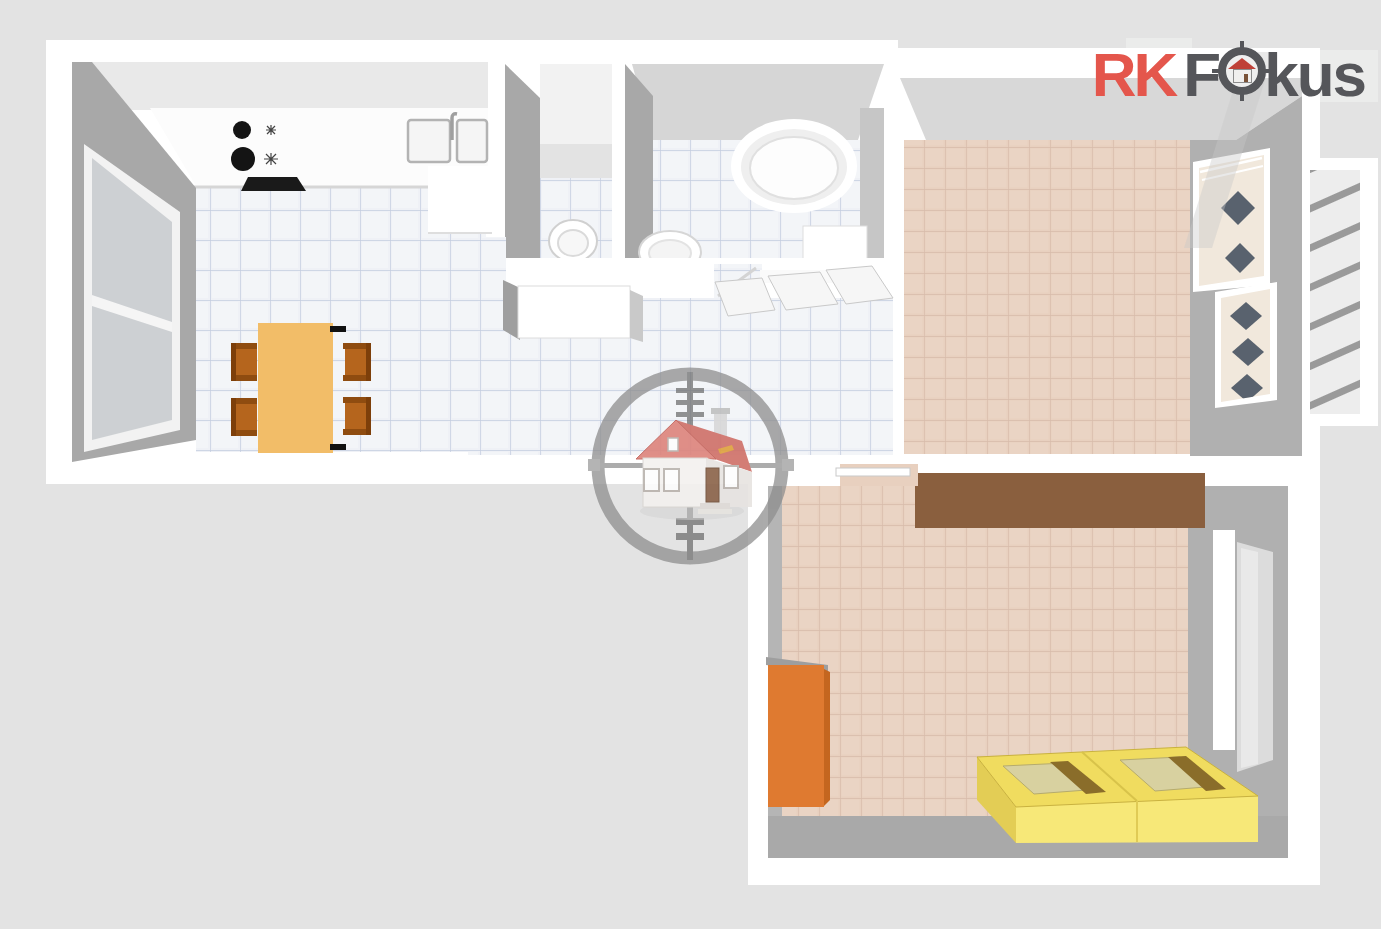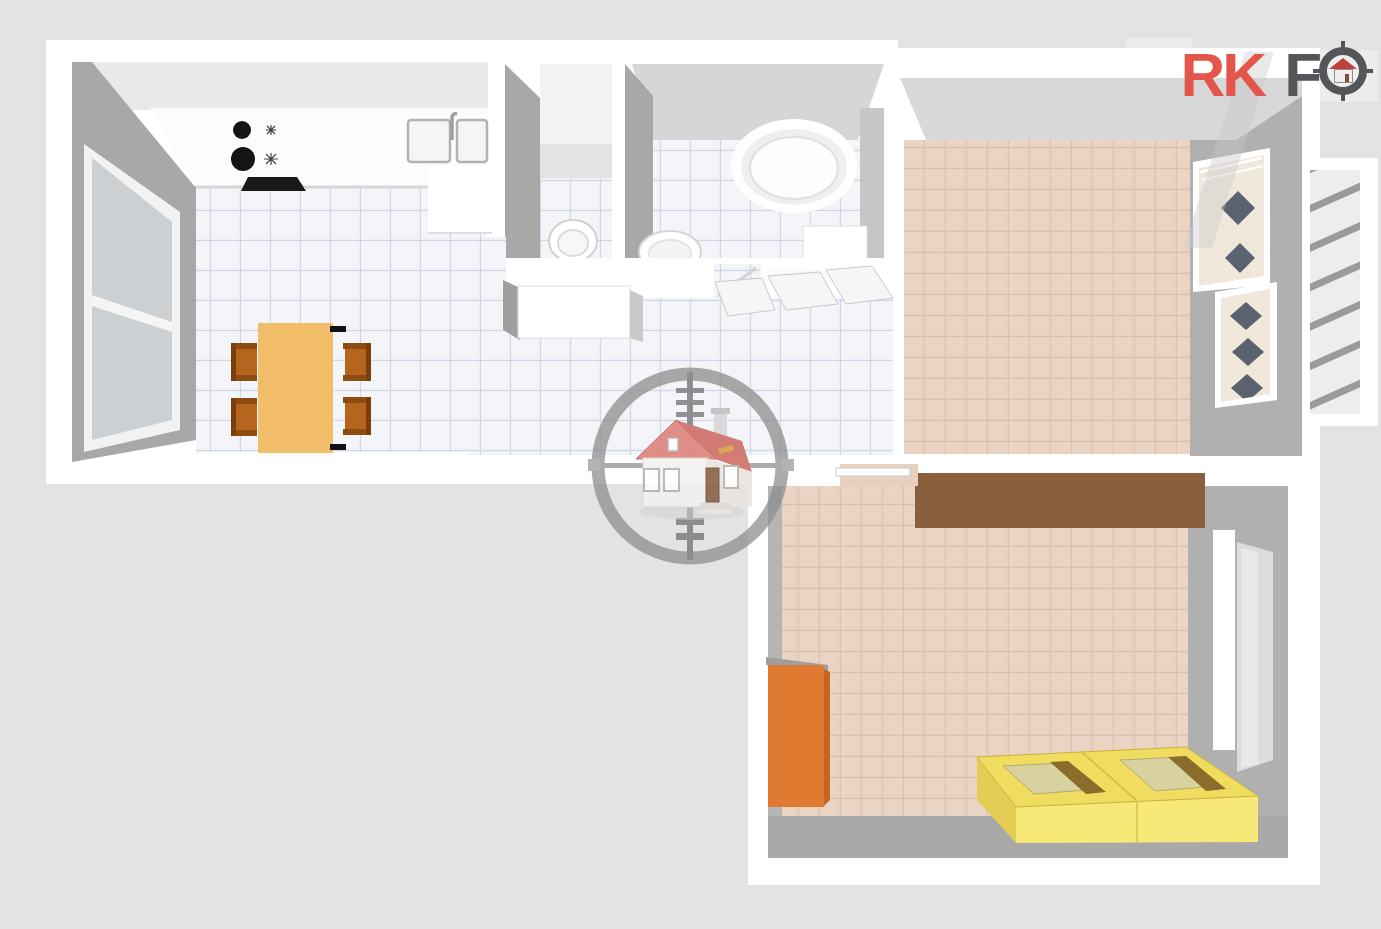--- a/index.html
+++ b/index.html
@@ -1,20 +1,20 @@
 <!DOCTYPE html>
 <html><head>
 <meta charset="utf-8">
 <style>
   html,body{margin:0;padding:0;background:#e3e3e3;}
   .stage{position:relative;width:1381px;height:929px;background:#e3e3e3;overflow:hidden;
          font-family:"Liberation Sans",sans-serif;}
   svg{position:absolute;left:0;top:0;}
   
-  .logo{position:absolute;top:44px;right:16px;display:flex;align-items:center;gap:20px;z-index:5;}
+  .logo{position:absolute;top:44px;right:16px;display:flex;align-items:center;gap:8px;z-index:5;}
   .logo .rk{font-size:62px;font-weight:bold;color:#e4564c;letter-spacing:-3px;line-height:1;}
   .logo .fword{font-size:62px;font-weight:bold;color:#55565a;letter-spacing:-2px;line-height:1;
                display:flex;align-items:flex-start;}
   .scope{position:relative;width:32px;height:32px;border:8px solid #55565a;border-radius:50%;
          background:#efefef;margin:3px -2px 0 -1px;display:inline-block;}
   .scope i{position:absolute;background:#55565a;}
   .scope .t-n{left:14px;top:-14px;width:4px;height:7px;}
   .scope .t-s{left:14px;bottom:-14px;width:4px;height:7px;}
   .scope .t-w{left:-14px;top:14px;width:7px;height:4px;}
   .scope .t-e{right:-14px;top:14px;width:7px;height:4px;}
@@ -287,15 +287,16 @@
         <span>F</span>
         <span class="scope">
           <i class="t-n"></i>
           <i class="t-s"></i>
           <i class="t-w"></i>
           <i class="t-e"></i>
           <span class="hroof"></span>
           <span class="hbody"></span>
           <span class="hdoor"></span>
         </span>
+        <span>kus</span>
       </span>
 </div>
 </div>
 
 </body></html>

